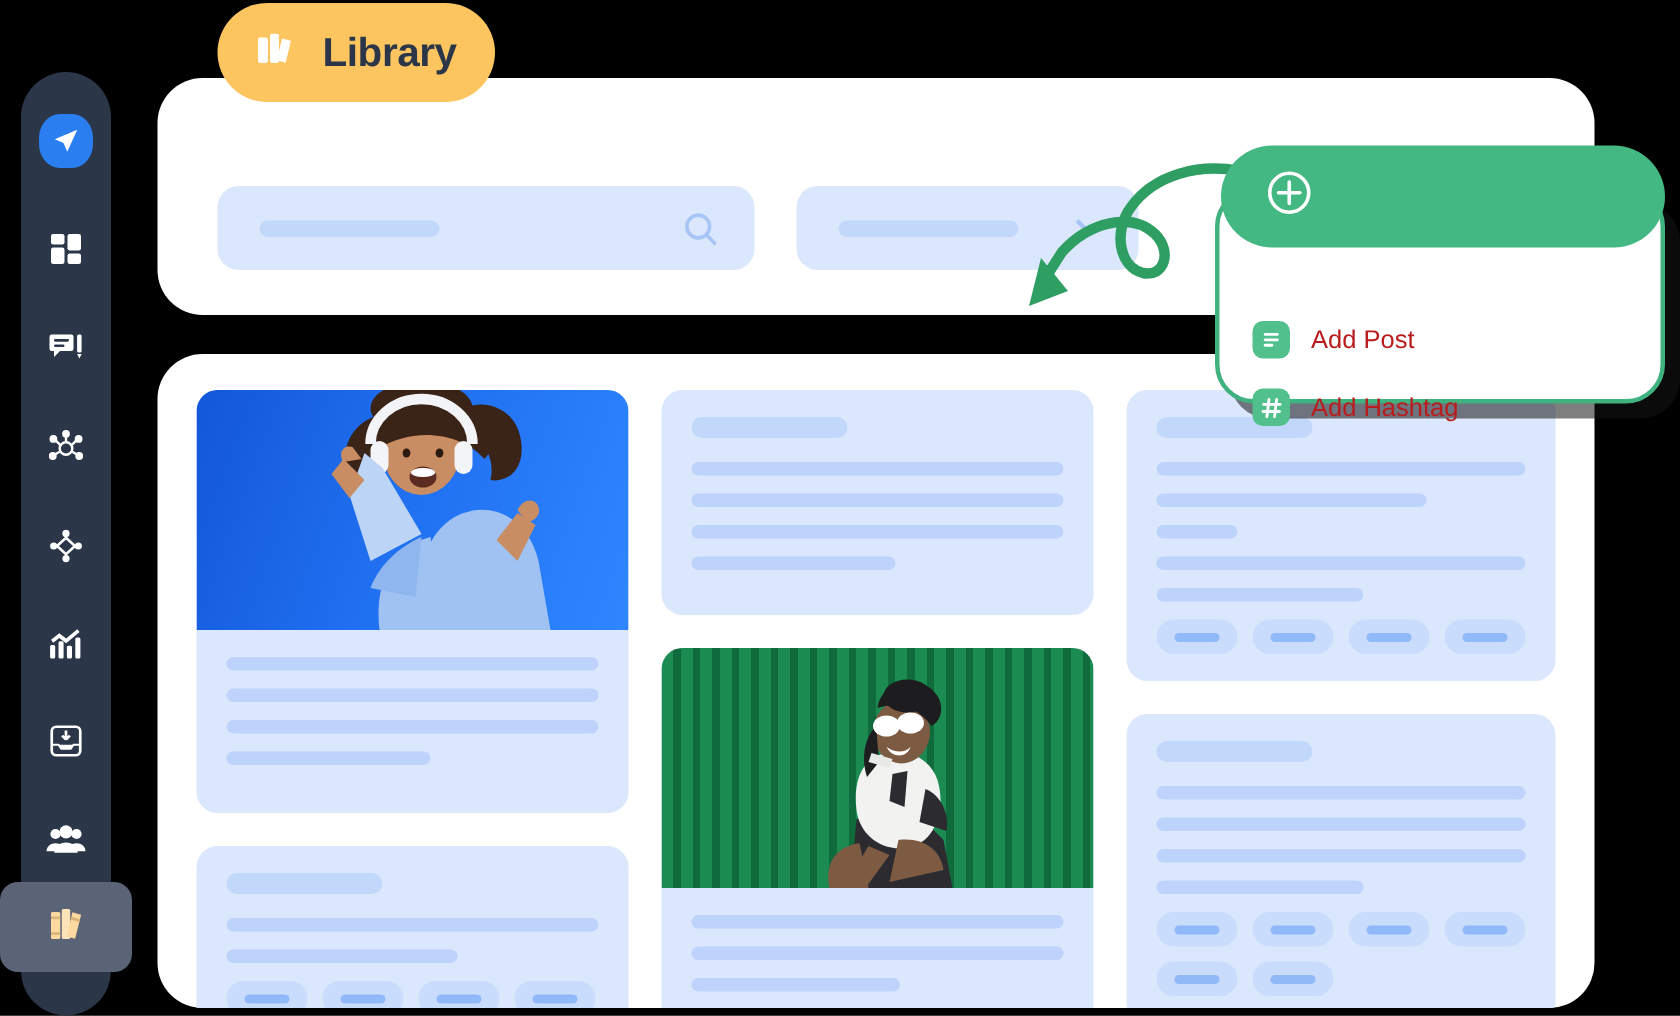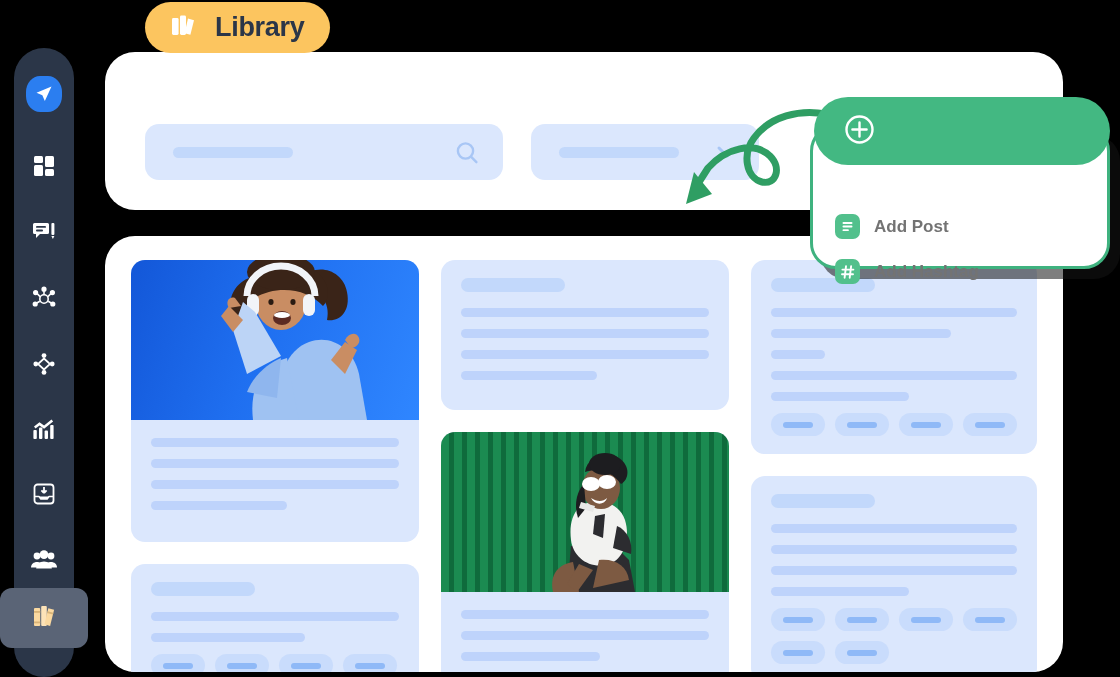--- a/index.html
+++ b/index.html
@@ -28,21 +28,21 @@
   }
   .logo-badge {
     width: 36px; height: 36px; background: #2b7ef0;
     border-radius: 14px 14px 14px 14px / 16px 16px 16px 16px;
     display: flex; align-items: center; justify-content: center;
   }
 
   
   .library-tab {
     position: absolute; left: 145px; top: 2px;
-    height: 51px; padding: 0 26px 0 22px;
+    height: 66px; padding: 0 26px 0 22px;
     background: #fcc museum;
     background: #fcc55f;
     border-radius: 33px;
     display: flex; align-items: center; gap: 14px;
     z-index: 6;
   }
   .library-tab .label {
     font-size: 27px; font-weight: bold; color: #2b3648;
     letter-spacing: -0.3px;
   }
@@ -128,21 +128,21 @@
     display: flex; align-items: center; gap: 14px;
     padding-left: 30px;
   }
   .dd-header .title { font-size: 21px; font-weight: bold; color: #ffffff; letter-spacing: -0.2px; }
   .dd-items { position: absolute; left: 22px; top: 86px; display: flex; flex-direction: column; gap: 20px; }
   .dd-item { display: flex; align-items: center; gap: 14px; }
   .dd-ic {
     width: 25px; height: 25px; background: #52c08c; border-radius: 7px;
     display: flex; align-items: center; justify-content: center;
   }
-  .dd-item .lbl { font-size: 17px; font-weight: bold; color: #737373; }
+  .dd-item .lbl { font-size: 17px; font-weight: normal; color: #b91c1c; }
 
   
   .arrow { position: absolute; left: 650px; top: 100px; z-index: 8; pointer-events: none; }
 </style>
 </head>
 <body>
 
 <div id="stage">
 
   <div class="sidebar">

